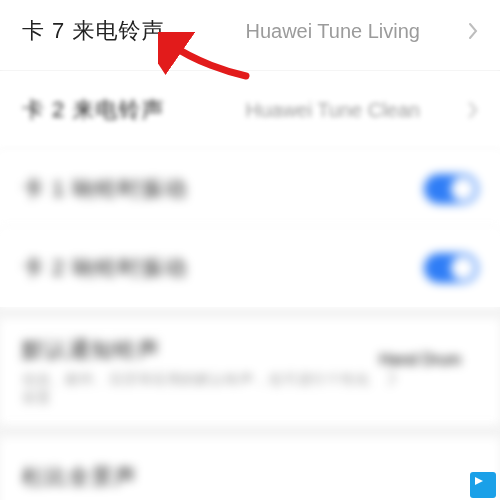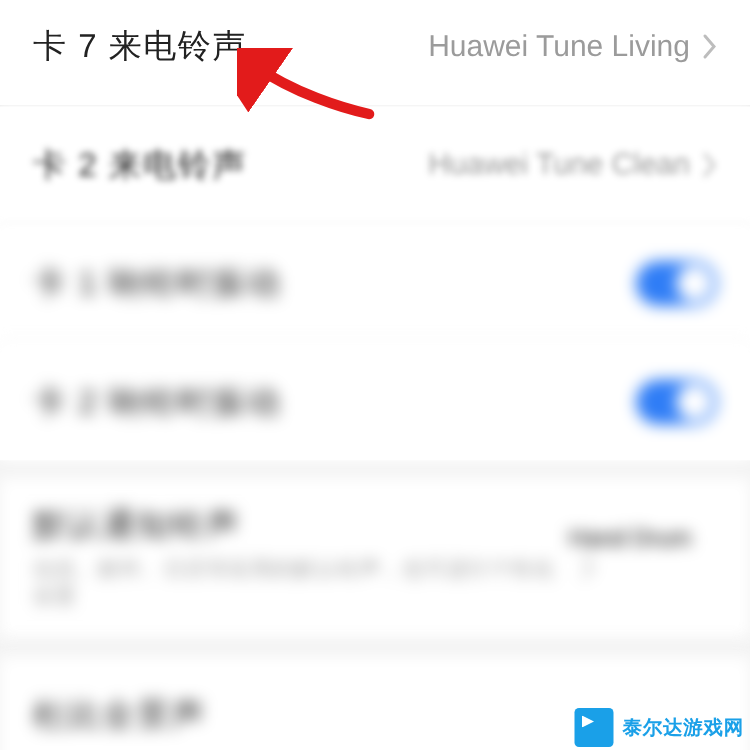--- a/index.html
+++ b/index.html
@@ -33,20 +33,21 @@
     font-size: 22px;
     color: #222;
     letter-spacing: 1px;
   }
 
   .row .value {
     display: flex;
     align-items: center;
     color: #9b9b9b;
     font-size: 20px;
+    gap: 40px;
   }
 
   .chevron {
     margin-left: 8px;
     display: inline-block;
   }
   .chevron svg { display:block; }
 
   
   .switch {
@@ -209,14 +210,13 @@
       <marker id="ah" markerWidth="12" markerHeight="12" refX="2" refY="4" orient="auto">
         <path d="M0,0 L0,8 L10,4 Z" fill="#e21b1b"></path>
       </marker>
     </defs>
     <path d="M88,44 C70,40 38,30 12,12" stroke="#e21b1b" stroke-width="7" fill="none" marker-end="url(#ah)" stroke-linecap="round"></path>
   </svg>
 </div>
 
 <div class="watermark">
   <div class="logo"></div>
-  <div class="text">泰尔达游戏网</div>
 </div>
 
 </body></html>

